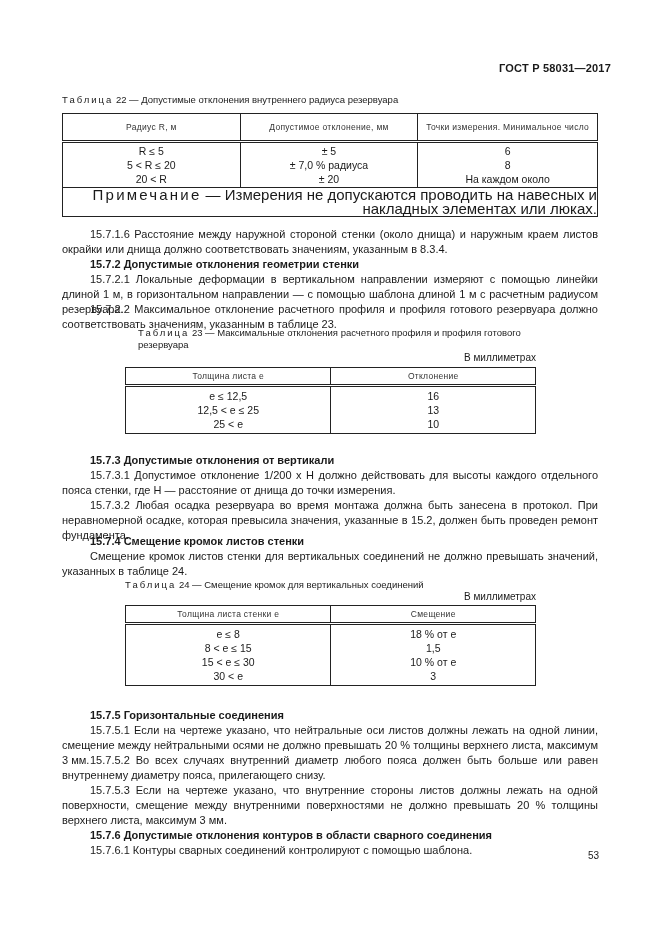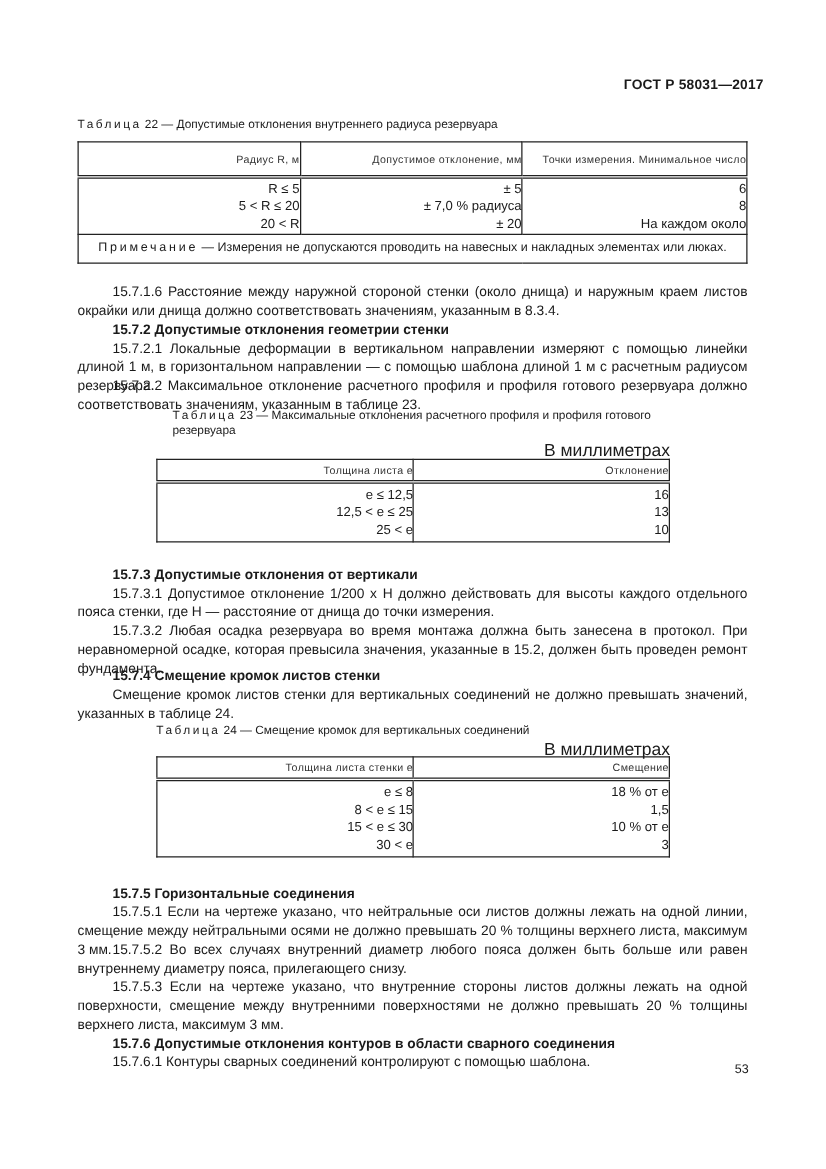--- a/index.html
+++ b/index.html
@@ -6,33 +6,33 @@
   body {
     width: 661px; height: 935px; position: relative; overflow: hidden;
     font-family: "Liberation Sans", sans-serif; color: #1a1a1a;
   }
   .abs { position: absolute; }
   .header-code {
     right: 50px; top: 62px; font-weight: bold; font-size: 11px; letter-spacing: 0.2px;
   }
   .tcap { font-size: 9.5px; line-height: 12px; }
   .tcap .sp { letter-spacing: 2px; }
-  .units { font-size: 14px; text-align: right; }
+  .units { font-size: 10px; text-align: right; }
   .p {
     position: absolute; left: 62px; width: 536px; font-size: 11px; line-height: 15px;
     text-align: justify; text-align-last: left;
   }
   .ind { text-indent: 28px; margin-top: 10px; }
   .h { font-weight: bold; }
   table { border-collapse: collapse; position: absolute; }
-  td, th { border: 1px solid #222; text-align: right; vertical-align: middle; padding: 0; }
+  td, th { border: 1px solid #222; text-align: center; vertical-align: middle; padding: 0; }
   th { font-weight: normal; font-size: 8.5px; line-height: 11px; color: #333; letter-spacing: 0.3px; }
   td { font-size: 10.5px; line-height: 14px; }
   thead th { border-bottom: 3px double #222; }
-  .note { text-align: center; font-size: 10px; height: 22px; }
+  .note { text-align: right; font-size: 15px; height: 22px; }
   .note .sp { letter-spacing: 2.2px; }
   .pagenum { right: 62px; top: 850px; font-size: 10px; }
 </style>
 </head>
 <body>
 
 <div class="abs header-code">ГОСТ Р 58031—2017</div>
 
 <div class="abs tcap" style="left:62px; top:94px;">
   <span class="sp">Таблица</span><span> 22 — Допустимые отклонения внутреннего радиуса резервуара</span>

